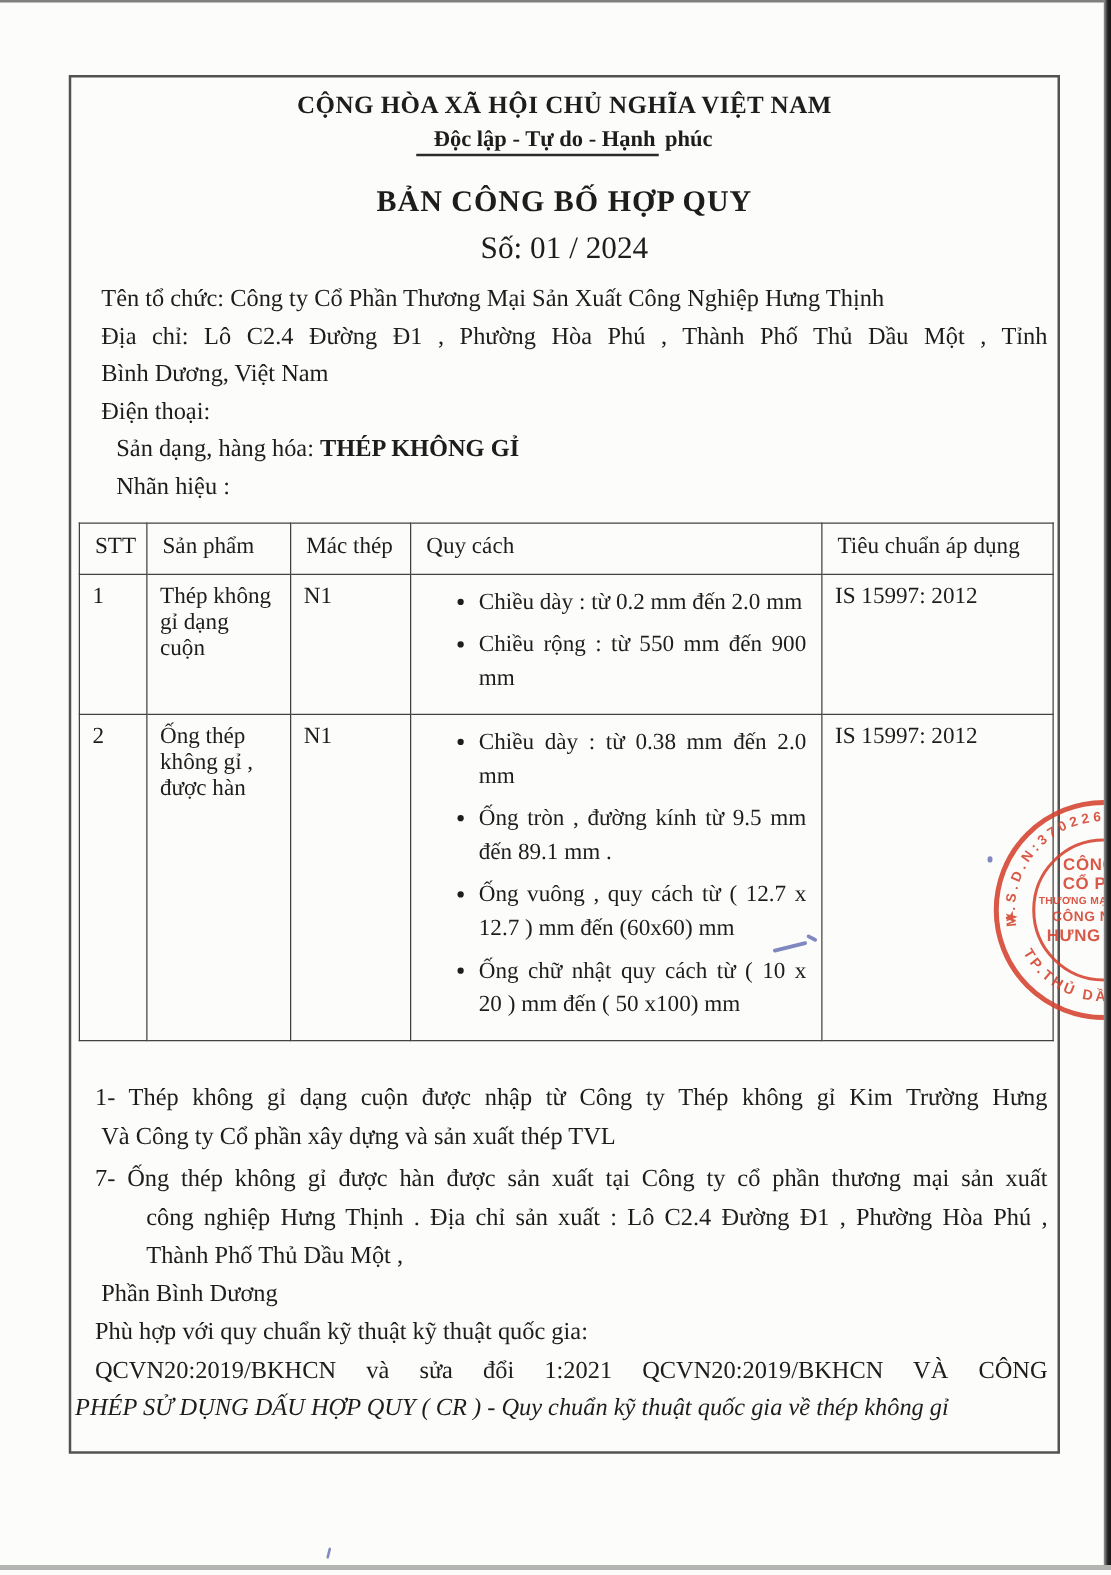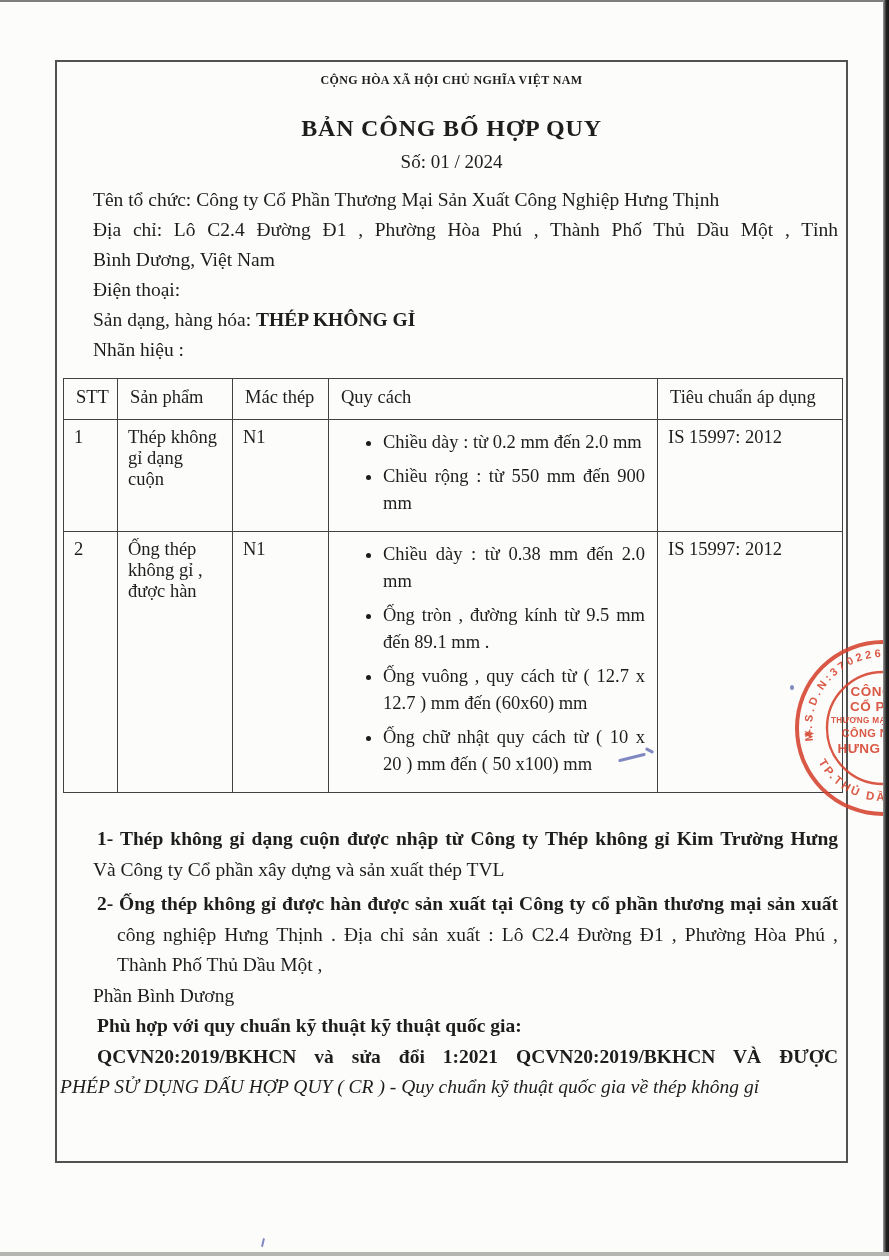--- a/index.html
+++ b/index.html
@@ -12,29 +12,29 @@
   .edge-top{position:absolute;left:0;top:0;width:889px;height:2px;background:#3c3c3c;opacity:.65;z-index:9;}
   .edge-right{position:absolute;right:0;top:0;width:6px;height:1253px;
     background:linear-gradient(to right,#9a9a9a,#232323 55%,#161616);z-index:9;}
   .edge-bottom{position:absolute;left:0;top:1252px;width:889px;height:4px;background:#b4b4b1;z-index:9;}
 
   
   .frame{position:absolute;left:55px;top:60px;width:789px;height:1099px;
     border:2px solid #525252;z-index:2;}
 
   .center{text-align:center;}
-  .t1{margin-top:11px;font-size:12px;font-weight:bold;letter-spacing:.4px;}
+  .t1{margin-top:11px;font-size:20px;font-weight:bold;letter-spacing:.4px;}
   .motto{margin-top:5px;font-size:18px;font-weight:bold;}
   .motto .ul{border-bottom:2px solid #2a2a2a;padding:0 3px 2px 14px;}
   .doc-title{margin-top:27px;font-size:24px;font-weight:bold;letter-spacing:.8px;}
-  .doc-no{margin-top:9px;font-size:19px;}
+  .doc-no{margin-top:9px;font-size:25px;}
 
-  .line{font-size:19.5px;line-height:30px;margin-left:36px;margin-right:8px;}
+  .line{font-size:19.5px;line-height:30px;margin-left:24px;margin-right:8px;}
   .first{margin-top:12px;}
-  .in1{margin-left:40px;font-weight:bold;}
+  .in1{margin-left:19px;}
   .in2{margin-left:36px;}
   .in3{margin-left:60px;}
   .out{margin-left:3px;font-style:italic;}
   .jfull{text-align:justify;text-align-last:justify;}
   .mt6{margin-top:4px;}
   b{font-weight:bold;}
 
   table.conformity{border-collapse:collapse;table-layout:fixed;width:779px;
     margin:13px 0 0 6px;padding-left:29px;}
   table.conformity th,table.conformity td{
@@ -68,20 +68,21 @@
 <body>
 
 <div class="edge-top"></div>
 <div class="edge-right"></div>
 <div class="edge-bottom"></div>
 
 <div class="frame">
 
   <div class="center">
     <div class="t1">CỘNG HÒA XÃ HỘI CHỦ NGHĨA VIỆT NAM</div>
+    <div class="motto"><span class="ul">Độc lập - Tự do - Hạnh</span> <span>phúc</span></div>
     <div class="doc-title">BẢN CÔNG BỐ HỢP QUY</div>
     <div class="doc-no">Số: 01 / 2024</div>
   </div>
 
   <div>
     <div class="line first">Tên tổ chức: Công ty Cổ Phần Thương Mại Sản Xuất Công Nghiệp Hưng Thịnh</div>
     <div class="line jfull">Địa chỉ: Lô C2.4 Đường Đ1 , Phường Hòa Phú , Thành Phố Thủ Dầu Một , Tỉnh</div>
     <div class="line">Bình Dương, Việt Nam</div>
     <div class="line">Điện thoại:</div>
     <div class="line in2"><span>Sản dạng, hàng hóa:</span> <b>THÉP KHÔNG GỈ</b></div>
@@ -129,26 +130,26 @@
         </ul>
       </td>
       <td class="std">IS 15997: 2012</td>
     </tr>
   </tbody>
     </table>
 
   <div class="notes">
     <div class="line jfull in1">1-  Thép không gỉ dạng cuộn được nhập từ Công ty Thép không gỉ Kim Trường Hưng</div>
     <div class="line">Và Công ty Cổ phần xây dựng và sản xuất thép TVL</div>
-    <div class="line jfull in1 mt6">2-  Ống thép không gỉ được hàn được sản xuất tại Công ty cổ phần thương mại sản xuất</div>
+    <div class="line jfull in1 mt6">7-  Ống thép không gỉ được hàn được sản xuất tại Công ty cổ phần thương mại sản xuất</div>
     <div class="line jfull in3">công nghiệp Hưng Thịnh . Địa chỉ sản xuất : Lô C2.4 Đường Đ1 , Phường Hòa Phú ,</div>
     <div class="line in3">Thành Phố Thủ Dầu Một ,</div>
     <div class="line">Phần Bình Dương</div>
     <div class="line in1">Phù hợp với quy chuẩn kỹ thuật kỹ thuật quốc gia:</div>
-    <div class="line jfull in1">QCVN20:2019/BKHCN và sửa đổi 1:2021 QCVN20:2019/BKHCN VÀ ĐƯỢC</div>
+    <div class="line jfull in1">QCVN20:2019/BKHCN và sửa đổi 1:2021 QCVN20:2019/BKHCN VÀ CÔNG</div>
     <div class="line out">PHÉP SỬ DỤNG DẤU HỢP QUY ( CR ) -  Quy chuẩn kỹ thuật quốc gia về thép không gỉ</div>
   </div>
 
 </div>
 
 <svg class="stamp" width="212" height="212" viewBox="0 0 212 212">
   <g fill="#d5402c">
     <circle cx="106" cy="106" r="86" fill="none" stroke-width="4" stroke="#d5402c"></circle>
     <circle cx="106" cy="106" r="56" fill="none" stroke-width="2.4" stroke="#d5402c"></circle>
     <defs>

